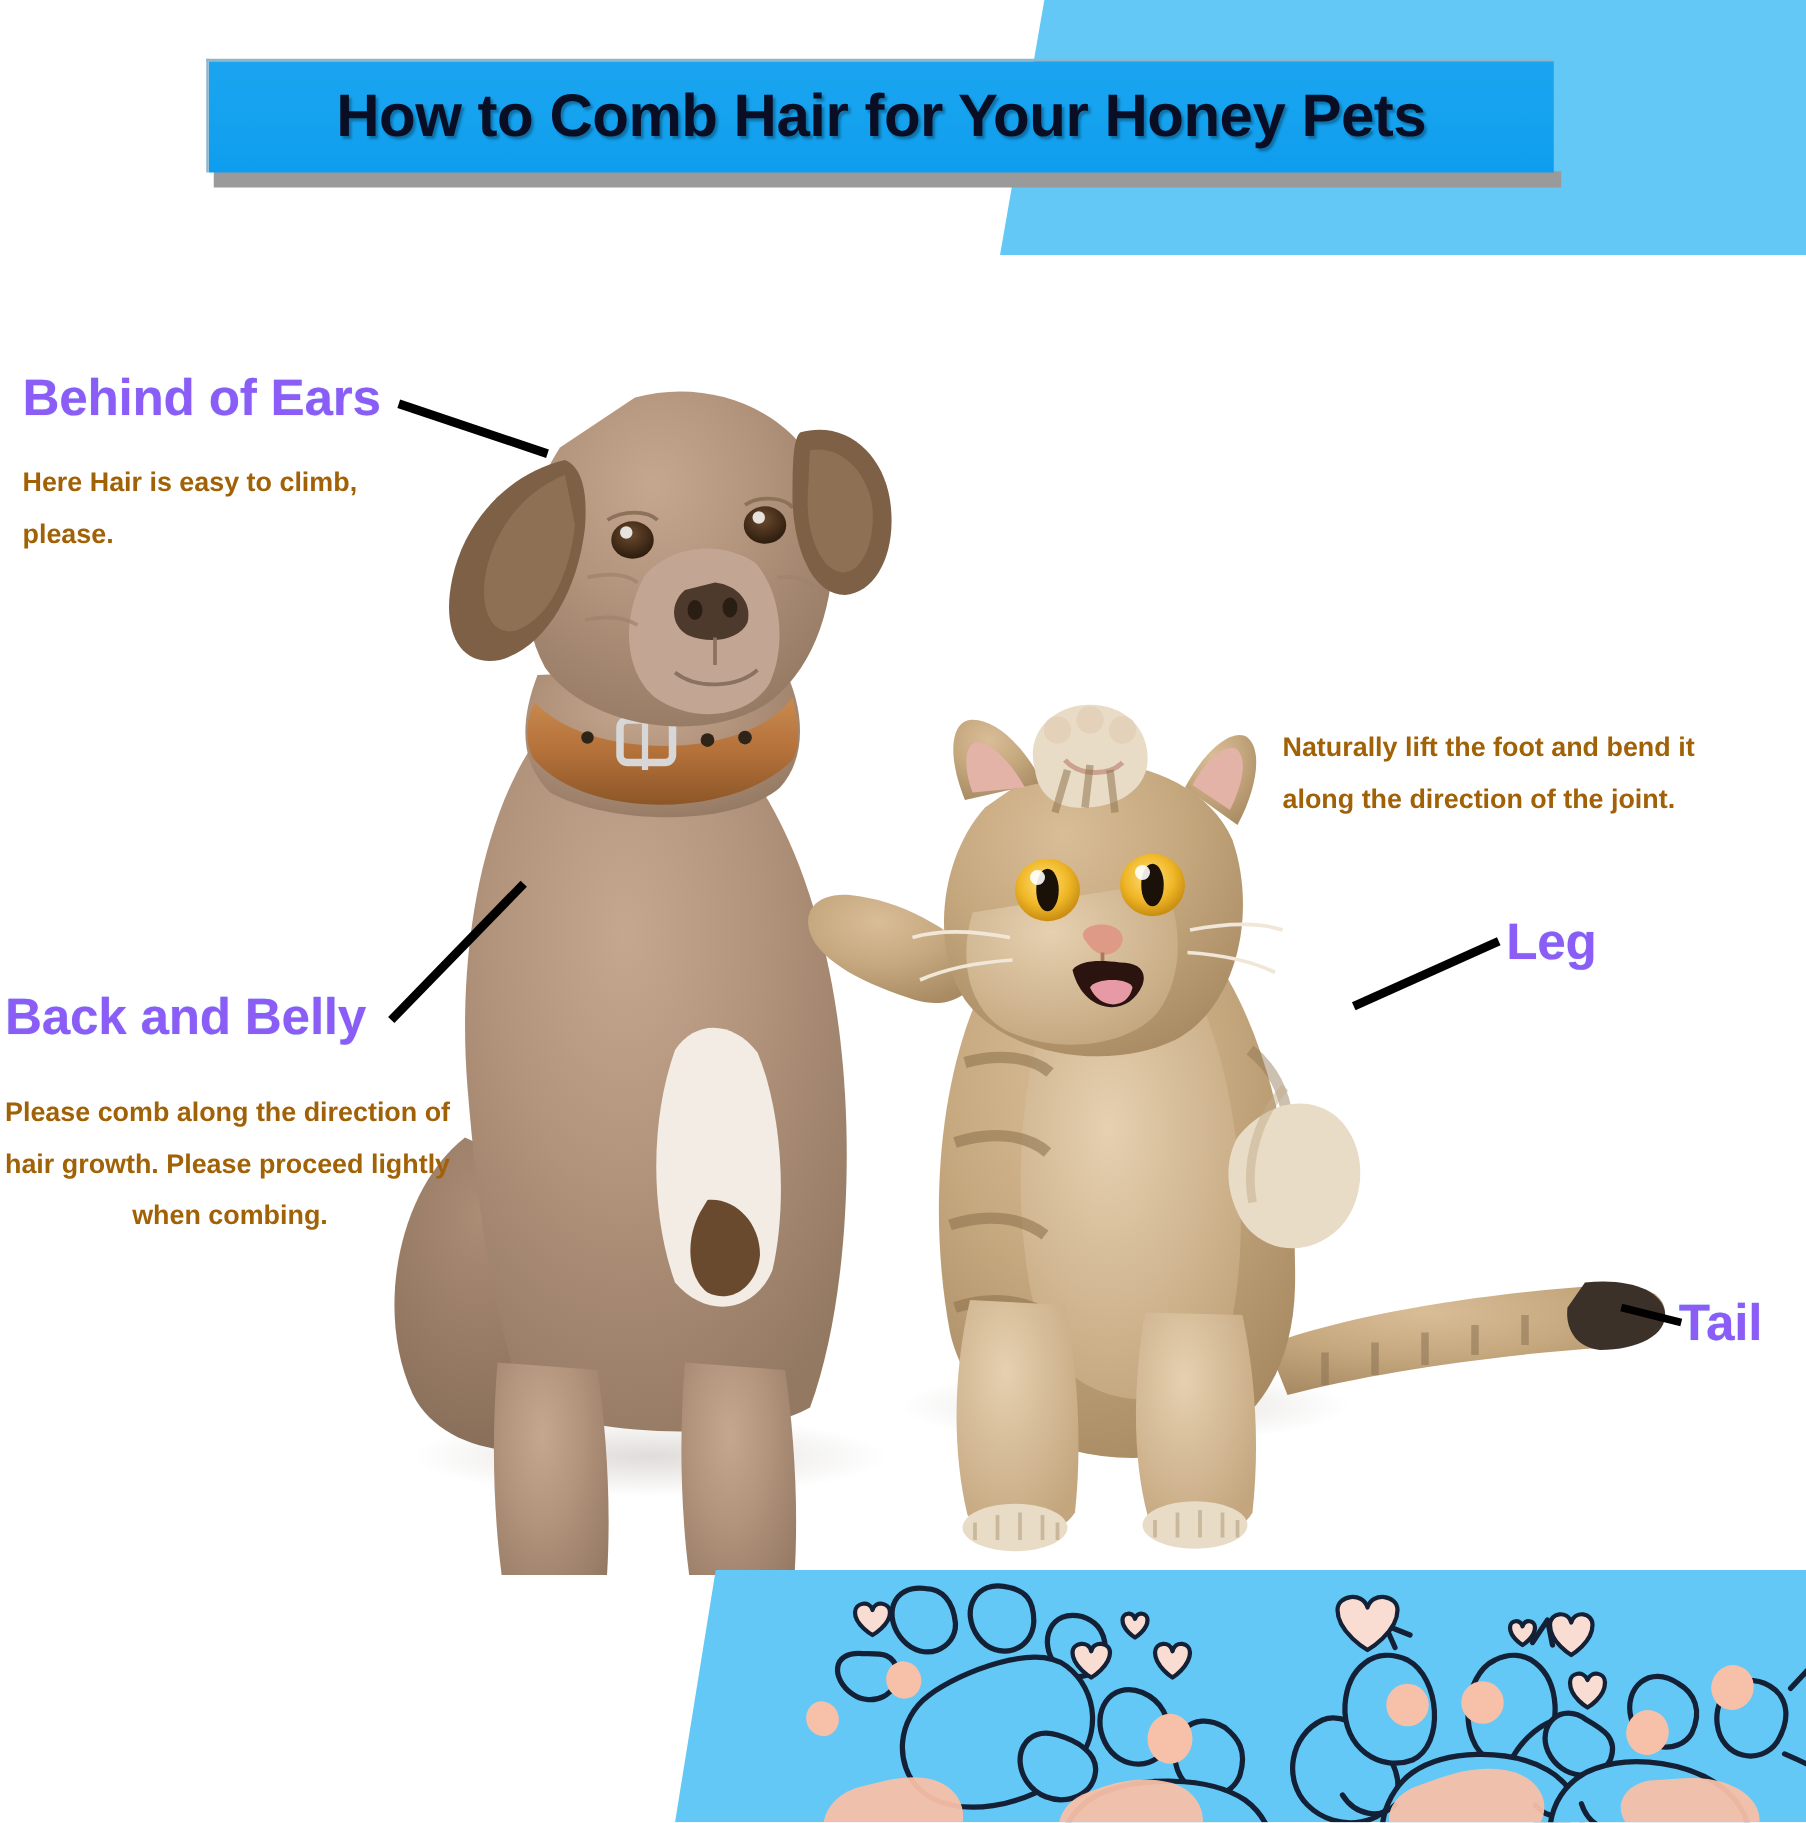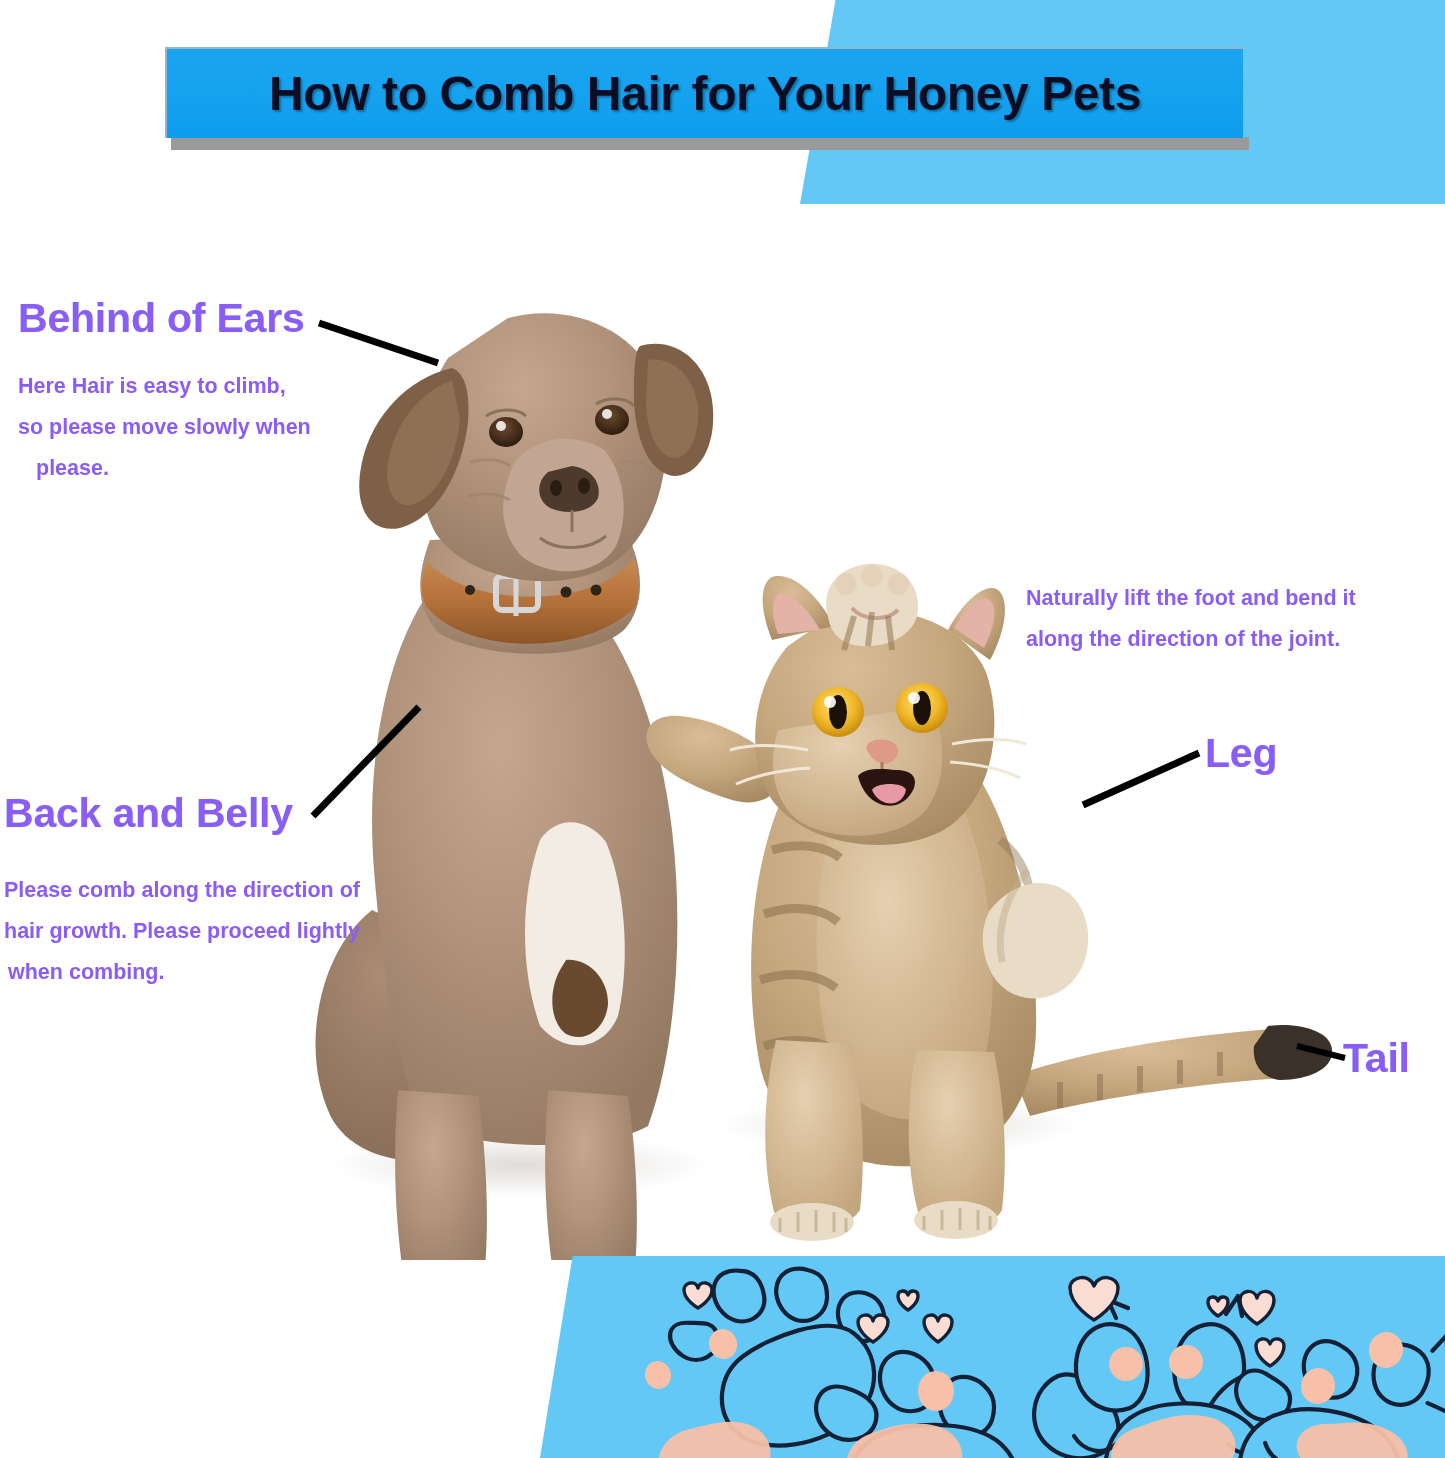--- a/index.html
+++ b/index.html
@@ -61,35 +61,35 @@
     white-space:nowrap;
     letter-spacing:-0.2px;
     text-shadow:0 0 1px rgba(79,189,233,0.55);
     z-index:20;
   }
   .callout-body{
     position:absolute;
     font-family:"Liberation Sans", sans-serif;
     font-size:21.5px;
     font-weight:600;
-    color:#8b5cf6;
+    color:#a16207;
     line-height:41px;
     white-space:nowrap;
     z-index:20;
   }
   .callout-body .ln{ display:block; }
 
   #lbl-ears      { left:18px;   top:295px; }
   #txt-ears      { left:18px;   top:366px; }
   #txt-ears .ln:nth-child(2){ padding-left:0px; }
   #txt-ears .ln:nth-child(3){ padding-left:18px; }
 
   #lbl-back      { left:4px;    top:790px; }
   #txt-back      { left:4px;    top:870px; }
-  #txt-back .ln:nth-child(3){ padding-left:4px; }
+  #txt-back .ln:nth-child(3){ padding-left:4px;text-align:center; }
 
   #txt-leg       { left:1026px; top:578px; }
   #lbl-leg       { left:1205px; top:730px;text-align:right; }
 
   #lbl-tail      { left:1343px; top:1035px; }
   #txt-tail      { left:1026px; top:1122px; }
 
   
   .leader{ position:absolute; z-index:19; }
 
@@ -322,21 +322,20 @@
   <svg class="leader" style="left:0;top:0;width:1445px;height:1458px;" viewBox="0 0 1445 1458">
     <line x1="319" y1="323" x2="438" y2="363" stroke="#000" stroke-width="7"></line>
     <line x1="313" y1="816" x2="419" y2="707" stroke="#000" stroke-width="7"></line>
     <line x1="1083" y1="805" x2="1199" y2="753" stroke="#000" stroke-width="7"></line>
     <line x1="1297" y1="1046" x2="1345" y2="1058" stroke="#000" stroke-width="6"></line>
   </svg>
 
   <div class="callout-title" id="lbl-ears">Behind of Ears</div>
   <div class="callout-body" id="txt-ears">
     <span class="ln">Here Hair is easy to climb,</span>
-    <span class="ln">so please move slowly when</span>
     <span class="ln">please.</span>
   </div>
 
   <div class="callout-title" id="lbl-back">Back and Belly</div>
   <div class="callout-body" id="txt-back">
     <span class="ln">Please comb along the direction of</span>
     <span class="ln">hair growth. Please proceed lightly</span>
     <span class="ln">when combing.</span>
   </div>
 

